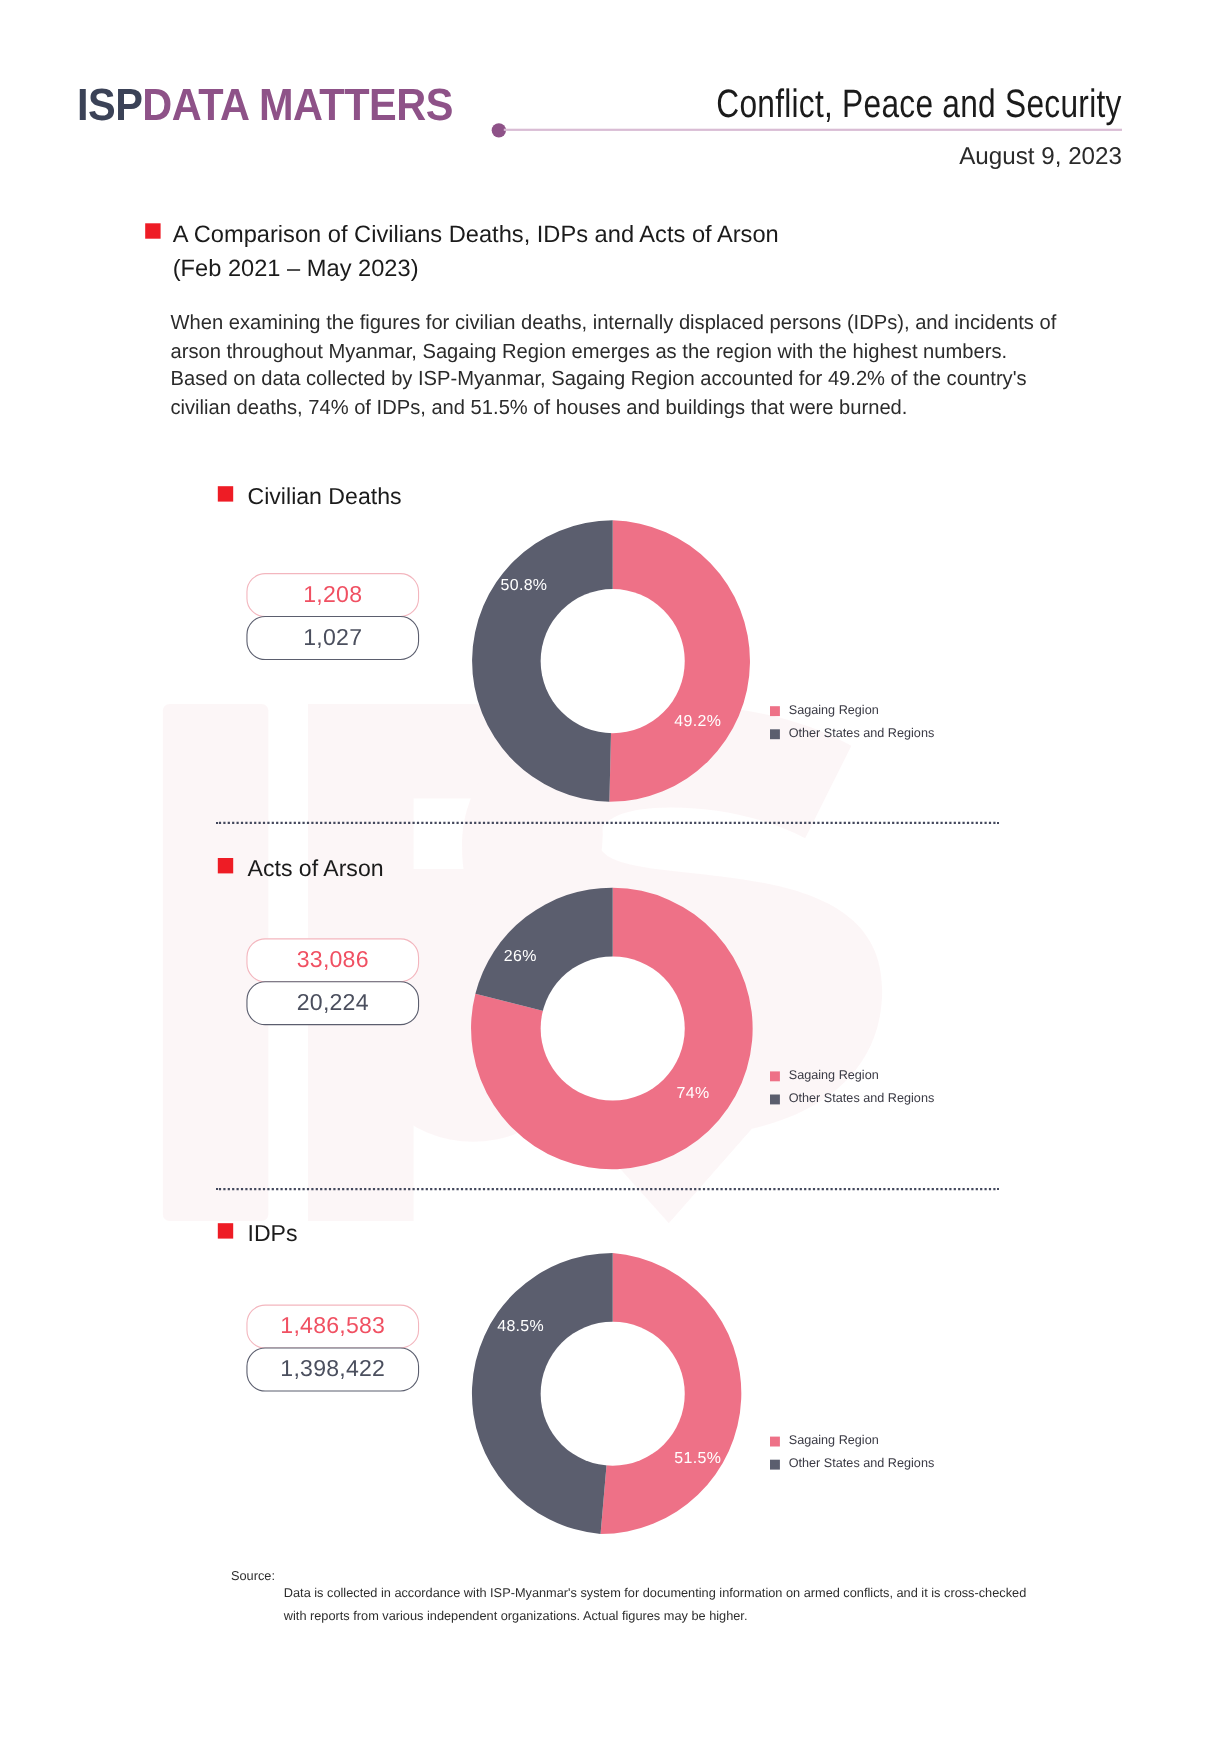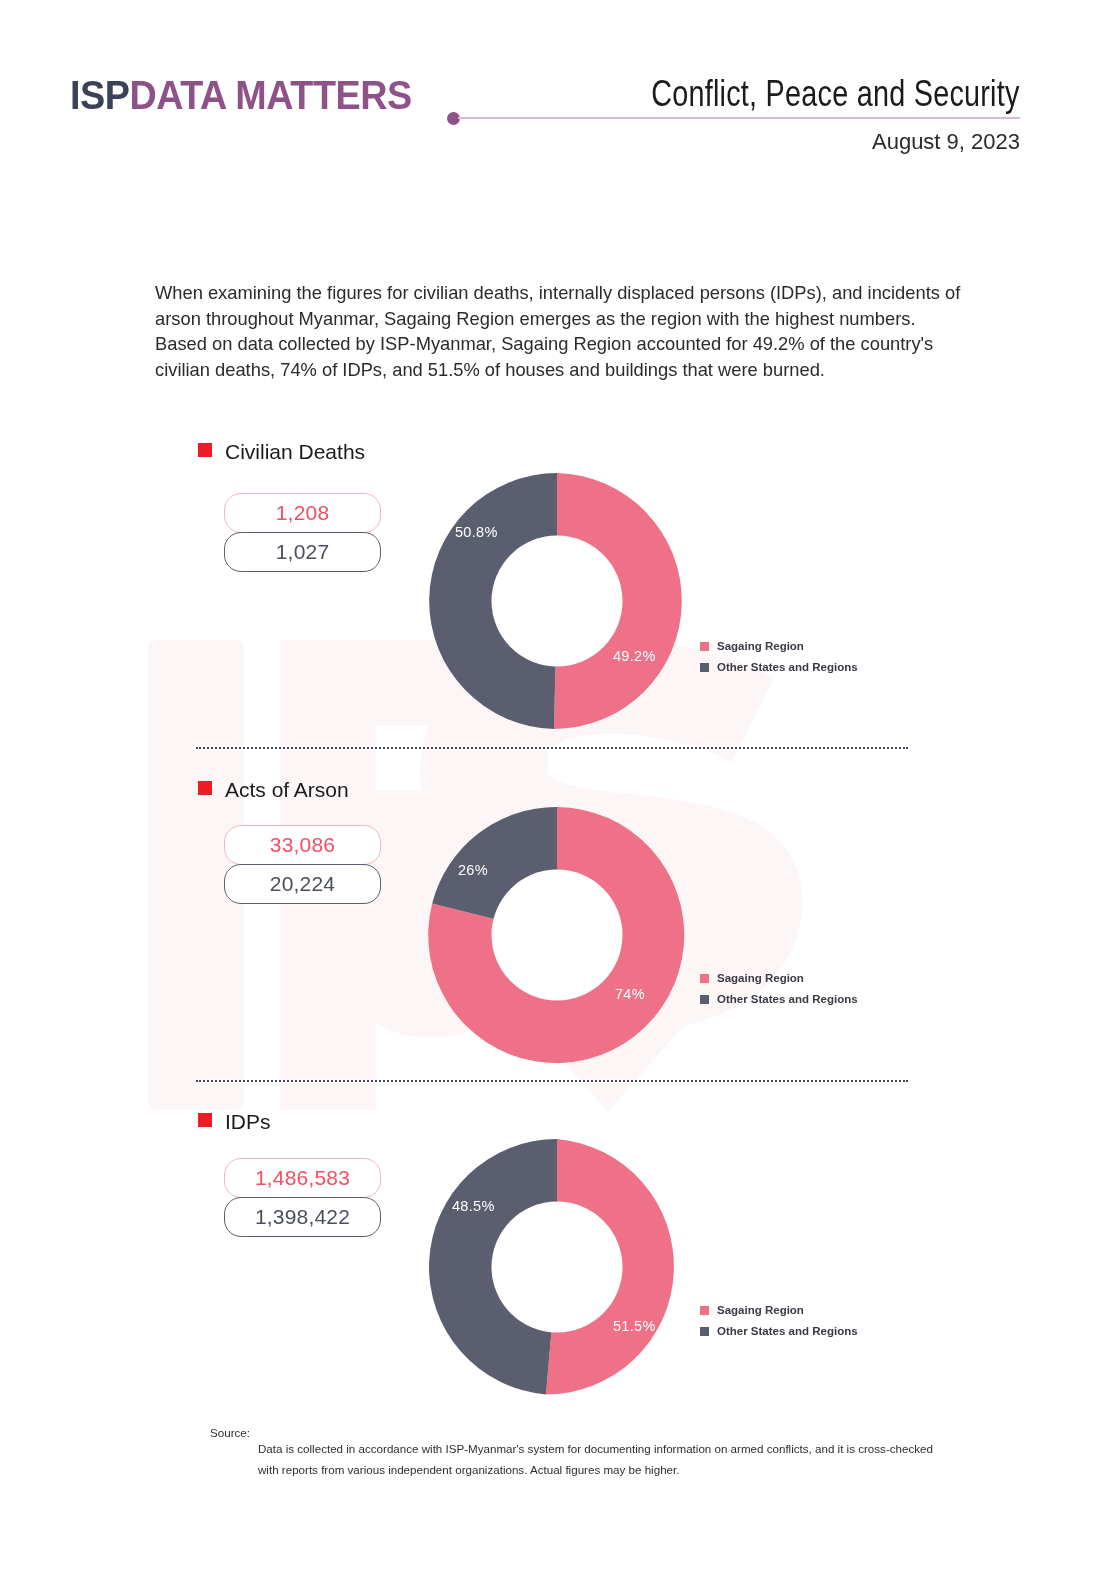--- a/index.html
+++ b/index.html
@@ -156,20 +156,21 @@
     height: 40px;
     border-radius: 17px;
     border: 1.6px solid #5b5e6e;
     background: #ffffff;
     color: #4b4f5e;
     font-size: 21px;
     display: flex;
     align-items: center;
     justify-content: center;
     letter-spacing: 0.2px;
+    margin-top: 28px;
   }
   .pill.primary {
     border-color: #f3b6be;
     color: #f05062;
   }
 
   .donut { position: absolute; }
 
   .donut-label {
     position: absolute;
@@ -179,21 +180,21 @@
     white-space: nowrap;
   }
 
   .legend {
     position: absolute;
     font-size: 11.5px;
     color: #3a3a44;
     line-height: 21px;
     white-space: nowrap;
   }
-  .legend-row { display: flex; align-items: center; font-weight: bold; }
+  .legend-row { display: flex; align-items: center; }
   .legend-chip {
     width: 9px; height: 9px;
     margin-right: 8px;
     display: inline-block;
     flex: 0 0 auto;
   }
   .chip-pink { background: #ee7187; }
   .chip-gray { background: #5b5e6e; }
 
   
@@ -244,20 +245,24 @@
   </svg>
 
   <div class="header">
     <div class="logo"><span class="isp">ISP</span><span class="dm">DATA MATTERS</span></div>
     <div class="logo-dot"></div>
     <div class="logo-rule"></div>
     <div class="header-title">Conflict, Peace and Security</div>
     <div class="header-date">August 9, 2023</div>
   </div>
 
+  <div class="section-title">
+    <span class="bullet-sq"></span><span class="t-line">A Comparison of Civilians Deaths, IDPs and Acts of Arson</span>
+    <span class="t-sub">(Feb 2021 – May 2023)</span>
+  </div>
 
   <div class="intro-para">When examining the figures for civilian deaths, internally displaced persons (IDPs), and incidents of arson throughout Myanmar, Sagaing Region emerges as the region with the highest numbers. Based on data collected by ISP-Myanmar, Sagaing Region accounted for 49.2% of the country's civilian deaths, 74% of IDPs, and 51.5% of houses and buildings that were burned.</div>
 
   <div class="block" style="top:440px;height:300px">
     <div class="block-head">
       <span class="bullet-sq"></span><span>Civilian Deaths</span>
     </div>
 
     <div class="pill primary" style="top:53px">1,208</div>
     <div class="pill" style="top:92px">1,027</div>

